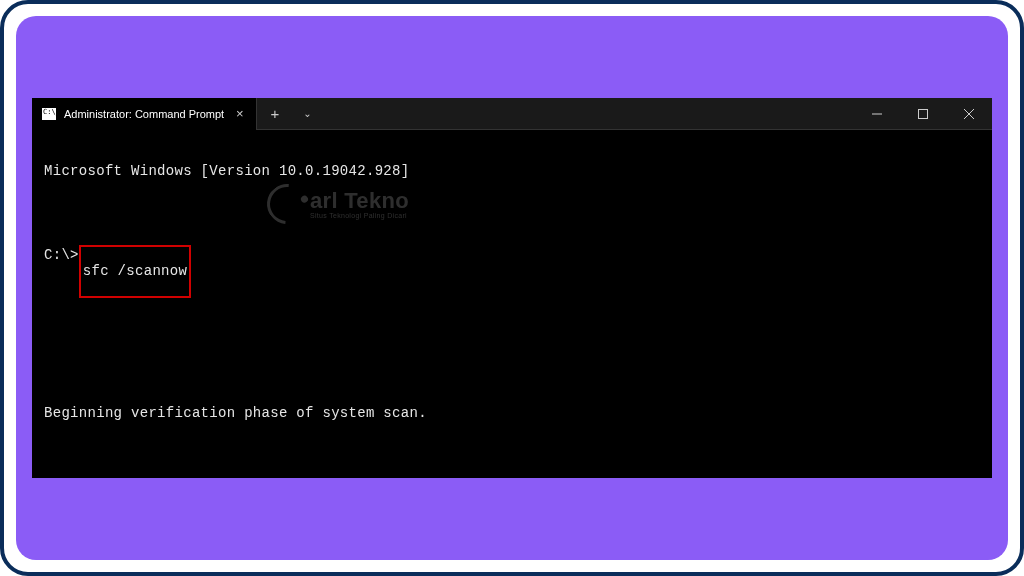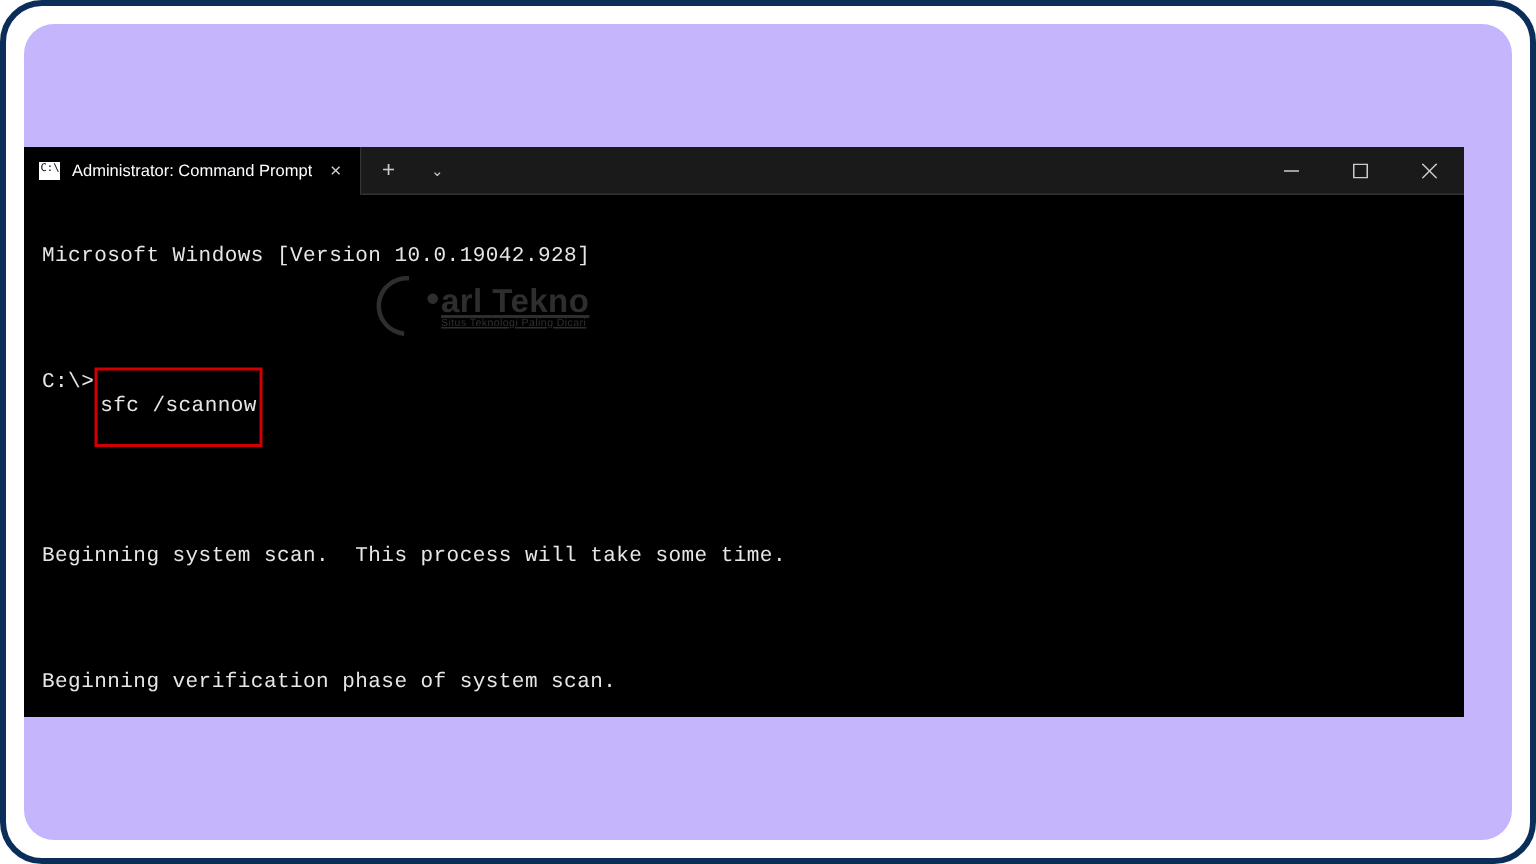--- a/index.html
+++ b/index.html
@@ -9,27 +9,27 @@
       height: 576px;
       background: #ffffff;
       border: 4px solid #0a2d5a;
       border-radius: 28px;
       padding: 12px;
       position: relative;
     }
     .inner-area {
       width: 100%;
       height: 100%;
-      background: #c4b5fd;
+      background: #8b5cf6;
       border-radius: 20px;
       position: relative;
       display: flex;
       flex-direction: column;
       justify-content: center;
-      align-items: flex-start;
+      align-items: center;
     }
     .terminal-window {
       width: 960px;
       height: 380px;
       background: #000000;
       position: relative;
       overflow: hidden;
     }
     .title-bar {
       height: 32px;
@@ -161,21 +161,20 @@
       position: absolute;
       right: -3px;
       bottom: 6px;
       border-radius: 50%;
     }
     .wm-text {
       display: flex;
       flex-direction: column;
       color: #9a9a9a;
       line-height: 1;
-      text-decoration: underline;
     }
     .wm-main { font-size: 22px; font-weight: bold; font-family: Arial, sans-serif; white-space: nowrap; }
     .wm-sub { font-size: 7px; font-family: Arial, sans-serif; white-space: nowrap; }
   </style>
 </head>
 <body>
 
 <div class="outer-frame">
   <div class="inner-area">
 
@@ -211,21 +210,20 @@
               </svg>
           </div>
         </div>
       </div>
 
       <div class="terminal-body">
 <div>Microsoft Windows [Version 10.0.19042.928]</div>
 <div>&nbsp;</div>
 <div class="prompt-line"><span>C:\&gt;</span><span class="hl">sfc /scannow</span></div>
 <div>&nbsp;</div>
-<div>Beginning system scan.  This process will take some time.</div>
 <div>&nbsp;</div>
 <div>Beginning verification phase of system scan.</div>
 
 
 
 
 
 
 
         <div class="wm">

